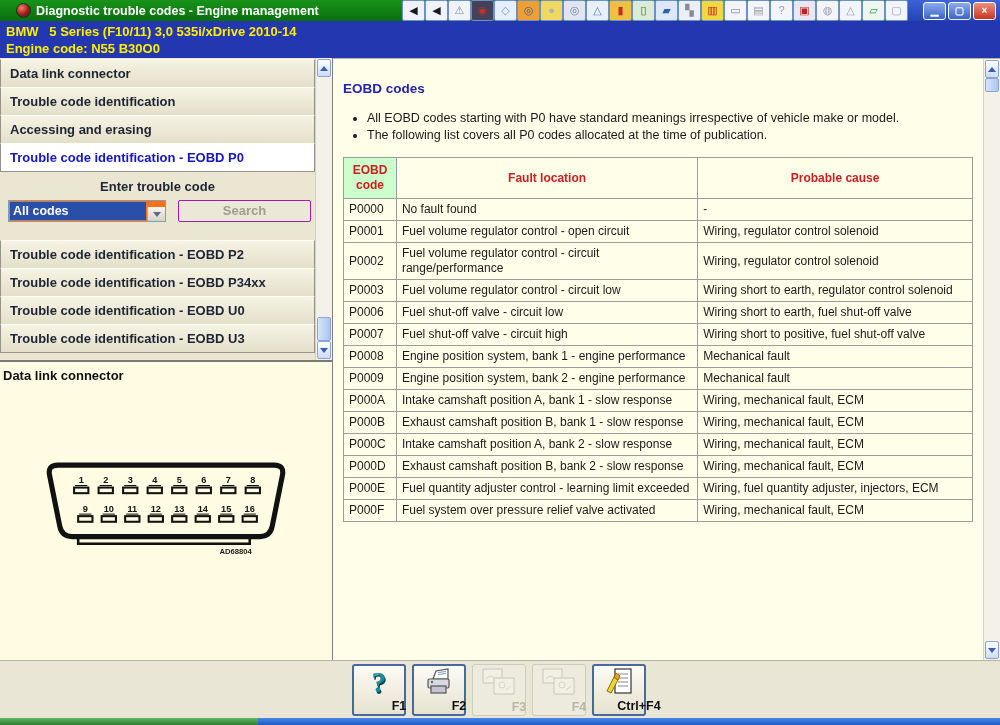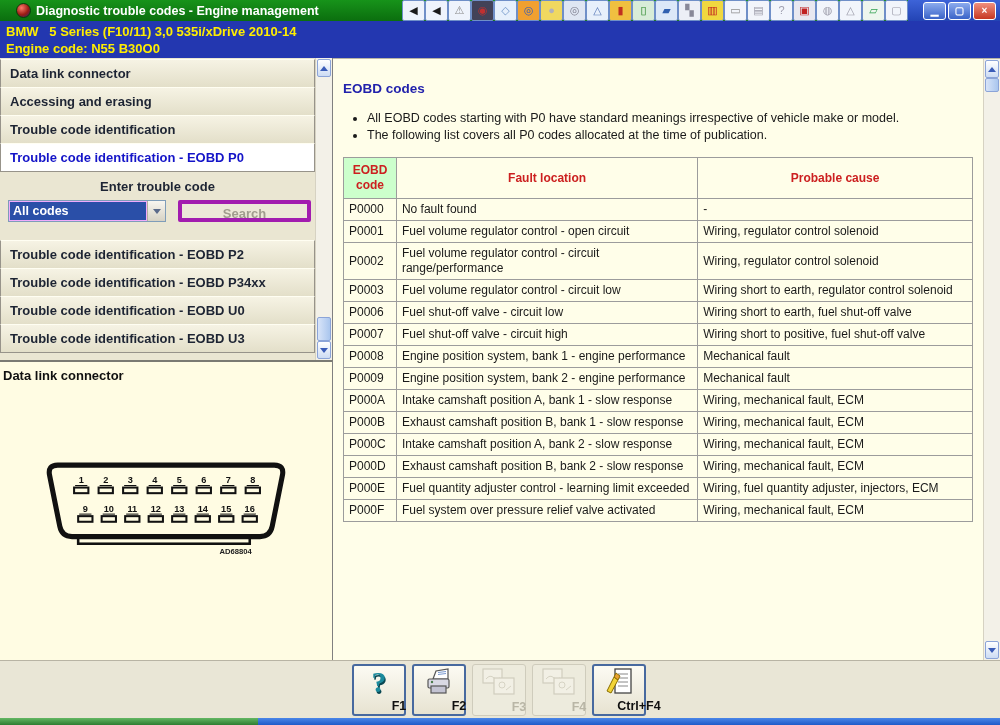--- a/index.html
+++ b/index.html
@@ -35,27 +35,27 @@
     border-right:1px solid #808080;box-sizing:border-box;}
   .side-list{position:absolute;left:0;top:2px;right:17px;}
   .side-item{height:29px;box-sizing:border-box;display:flex;align-items:center;padding-left:9px;
     font-weight:bold;font-size:13px;color:#1d2433;
     background:linear-gradient(#f6f3e4,#e3dfc9);
     border:1px solid #97938a;border-top-color:#fffef2;margin-top:-1px;cursor:pointer;}
   .side-item.selected{background:#ffffff;color:var(--selected-blue,#1414c8);}
   .enter-label{height:24px;box-sizing:border-box;padding-top:7px;text-align:center;
     font-weight:bold;font-size:13px;color:#1d2433;}
   .search-row{display:flex;align-items:center;gap:12px;padding:2px 4px 4px 8px;height:26px;}
-  .combo{width:158px;height:22px;box-sizing:border-box;background:#f0abfc;border:1px solid #7f9db9;display:flex;}
+  .combo{width:158px;height:22px;box-sizing:border-box;background:#f97316;border:1px solid #7f9db9;display:flex;align-items:flex-end;}
   .combo-value{flex:1;margin:1px;padding:2px 3px;background:var(--highlight-blue,#2a4fa8);
     color:#fff;font-weight:bold;font-size:12.5px;overflow:hidden;white-space:nowrap;}
   .combo-btn{width:17px;background:linear-gradient(#f8f6f0,#d6d2c4);border-left:1px solid #b3af9f;
     display:flex;align-items:center;justify-content:center;cursor:pointer;}
   .tri-down{width:0;height:0;border:4px solid transparent;border-top:5px solid #5a6a8a;margin-top:5px;}
-  .search-btn{width:133px;height:22px;box-sizing:border-box;background:#ece8d8;border:4px solid #a21caf;
+  .search-btn{width:133px;height:22px;box-sizing:border-box;background:#ece8d8;border:1px solid #a21caf;
     border-radius:2px;color:#a09d8e;font-weight:bold;font-size:13px;text-align:center;line-height:20px;cursor:default;}
   .side-gap{height:13px;}
   
   .vscroll{position:absolute;right:0;top:0;bottom:0;width:17px;background:#f3f1e8;border-left:1px solid #d6d2c2;box-sizing:border-box;}
   .sb-arrow{position:absolute;left:1px;right:1px;height:16px;border:1px solid #8ba4d8;border-radius:2px;
     background:linear-gradient(#ffffff,#cddcf4);display:flex;align-items:center;justify-content:center;cursor:pointer;}
   .sb-arrow.up{top:1px;} .sb-arrow.down{bottom:1px;}
   .tri-up-s{width:0;height:0;border:4px solid transparent;border-bottom:5px solid #3a5cb8;margin-bottom:4px;}
   .tri-down-s{width:0;height:0;border:4px solid transparent;border-top:5px solid #3a5cb8;margin-top:4px;}
   .sb-thumb{position:absolute;left:1px;right:1px;height:22px;border:1px solid #8ba4d8;border-radius:2px;
@@ -180,24 +180,24 @@
   <div>Engine code: N55 B30O0</div>
 </div>
 
 <div class="sidebar">
   <div class="side-list">
     <div id="side-group1">
         <div class="side-item">
           <span>Data link connector</span>
         </div>
         <div class="side-item">
+          <span>Trouble code identification</span>
+        </div>
+        <div class="side-item">
           <span>Accessing and erasing</span>
-        </div>
-        <div class="side-item">
-          <span>Trouble code identification</span>
         </div>
         <div class="side-item selected">
           <span>Trouble code identification - EOBD P0</span>
         </div>
       </div>
     <div class="enter-label">Enter trouble code</div>
     <div class="search-row">
       <div class="combo">
         <span class="combo-value">All codes</span>
         <span class="combo-btn">

